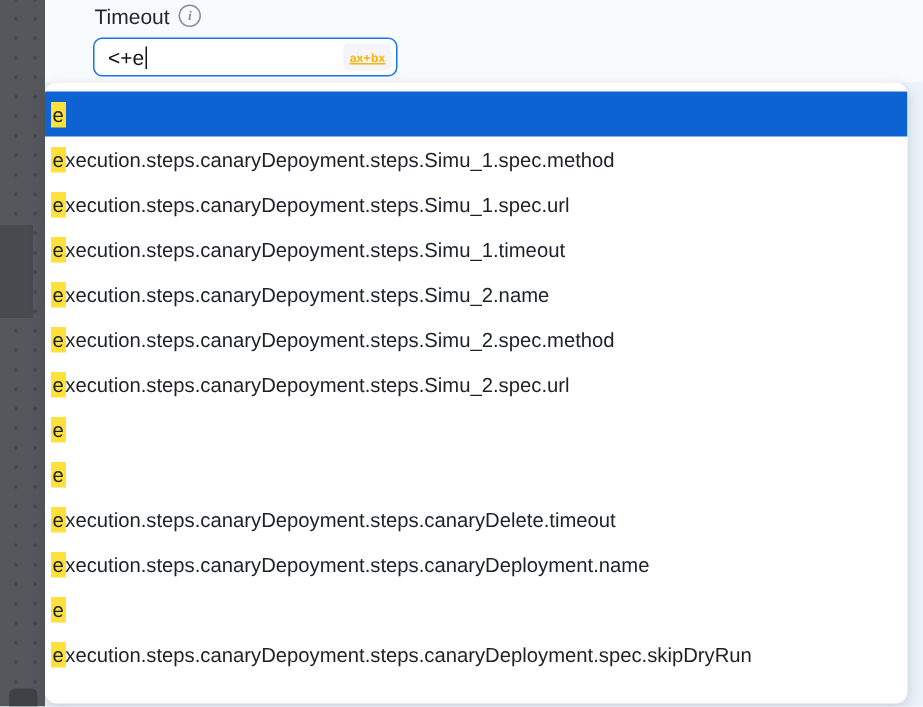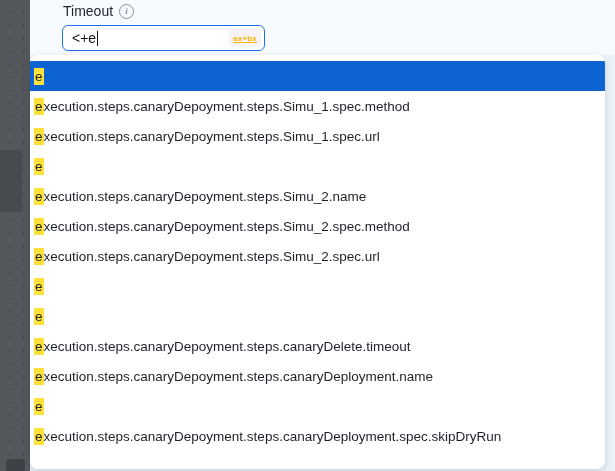--- a/index.html
+++ b/index.html
@@ -35,21 +35,21 @@
     position: absolute; left: 30px; top: 0; width: 585px; height: 55px;
     background: #f8fbfe;
   }
   .lower-area {
     position: absolute; left: 30px; top: 55px; width: 585px; height: 416px;
     background: #ecf4fa;
   }
 
   .field-label-row {
     position: absolute; left: 63px; top: 3px;
-    display: flex; align-items: center; gap: 6px;
+    display: flex; gap: 6px;
     font-size: 14px; color: #22272f;
   }
   .info-icon {
     width: 13px; height: 13px; border: 1px solid #858ca0; border-radius: 50%;
     color: #858ca0; font-size: 9px; line-height: 13px; text-align: center;
     font-family: "Liberation Serif", serif; font-style: italic; font-weight: bold;
     display: inline-block; cursor: pointer;
   }
 
   .timeout-input {
@@ -115,21 +115,21 @@
   <div class="option selected" role="option" aria-selected="true">
         <span class="mark">e</span>
       </div>
       <div class="option" role="option">
         <span class="mark">e</span><span class="rest">xecution.steps.canaryDepoyment.steps.Simu_1.spec.method</span>
       </div>
       <div class="option" role="option">
         <span class="mark">e</span><span class="rest">xecution.steps.canaryDepoyment.steps.Simu_1.spec.url</span>
       </div>
       <div class="option" role="option">
-        <span class="mark">e</span>
+        <span class="mark">e</span><span class="rest">xecution.steps.canaryDepoyment.steps.Simu_1.timeout</span>
       </div>
       <div class="option" role="option">
         <span class="mark">e</span><span class="rest">xecution.steps.canaryDepoyment.steps.Simu_2.name</span>
       </div>
       <div class="option" role="option">
         <span class="mark">e</span><span class="rest">xecution.steps.canaryDepoyment.steps.Simu_2.spec.method</span>
       </div>
       <div class="option" role="option">
         <span class="mark">e</span><span class="rest">xecution.steps.canaryDepoyment.steps.Simu_2.spec.url</span>
       </div>

